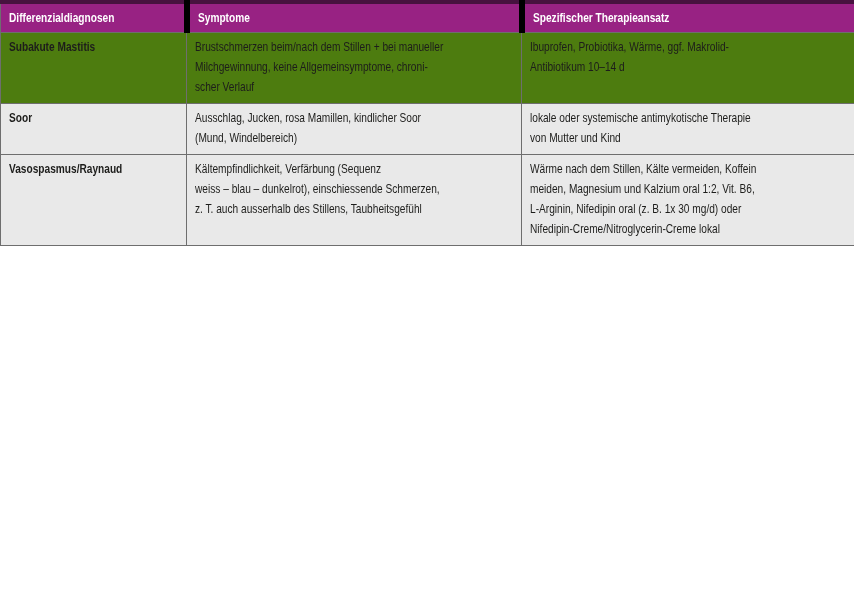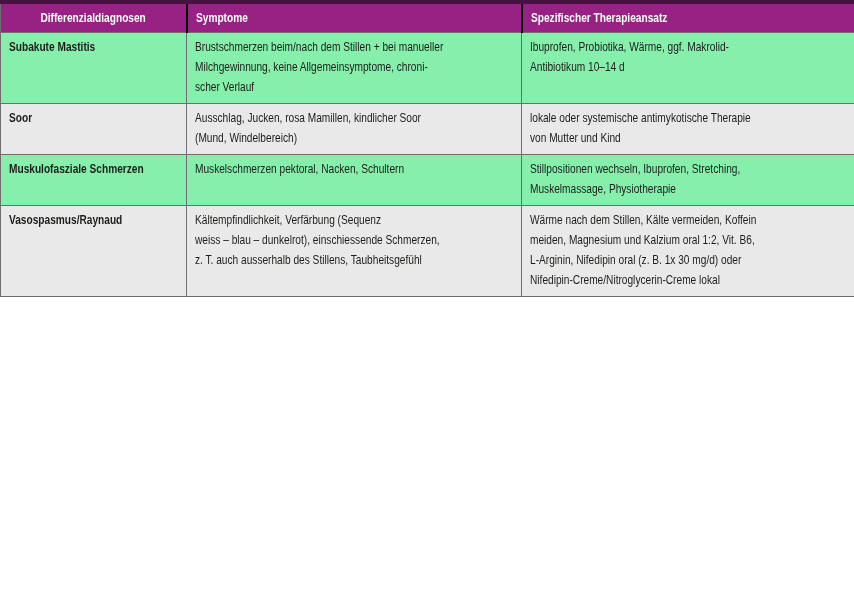--- a/index.html
+++ b/index.html
@@ -22,38 +22,38 @@
     table-layout:fixed;
     border-collapse:collapse;
     border:1px solid var(--grid-border);
   }
   col.c1{width:186px;}
   col.c2{width:335px;}
   col.c3{width:333px;}
   th{
     background:var(--header-bg);
     border-top:4px solid var(--header-top-strip);
-    border-left:2px solid #000000;
+    border-left:6px solid #000000;
     border-bottom:1px solid var(--grid-border);
     color:var(--header-text);
     font-size:13px;
     font-weight:bold;
     text-align:left;
     padding:6px 8px 7px 8px;
     overflow:hidden;
   }
-  th:first-child{border-left:1px solid var(--grid-border);text-align:center;}
+  th:first-child{border-left:1px solid var(--grid-border);}
   td{
     border:1px solid var(--grid-border);
     vertical-align:top;
     font-size:13px;
     line-height:20px;
     padding:4px 8px 6px 8px;
     overflow:hidden;
-    background:#86efac;
+    background:#4d7c0f;
   }
   tr.alt td{background:var(--row-alt-bg);margin-left:16px;}
   td.diag{font-weight:bold;}
   
   .cond{
     width:128%;
     transform:scaleX(0.78);
     transform-origin:0 0;
     white-space:pre-line;
   }
@@ -101,32 +101,20 @@
         </td>
       <td>
           <div class="cond">Ausschlag, Jucken, rosa Mamillen, kindlicher Soor
 (Mund, Windelbereich)</div>
         </td>
       <td>
           <div class="cond">lokale oder systemische antimykotische Therapie
 von Mutter und Kind</div>
         </td>
     </tr>
-    <tr>
-      <td class="diag">
-          <div class="cond">Muskulofasziale Schmerzen</div>
-        </td>
-      <td>
-          <div class="cond">Muskelschmerzen pektoral, Nacken, Schultern</div>
-        </td>
-      <td>
-          <div class="cond">Stillpositionen wechseln, Ibuprofen, Stretching,
-Muskelmassage, Physiotherapie</div>
-        </td>
-    </tr>
     <tr class="alt">
       <td class="diag">
           <div class="cond">Vasospasmus/Raynaud</div>
         </td>
       <td>
           <div class="cond">Kältempfindlichkeit, Verfärbung (Sequenz
 weiss – blau – dunkelrot), einschiessende Schmerzen,
 z. T. auch ausserhalb des Stillens, Taubheitsgefühl</div>
         </td>
       <td>

